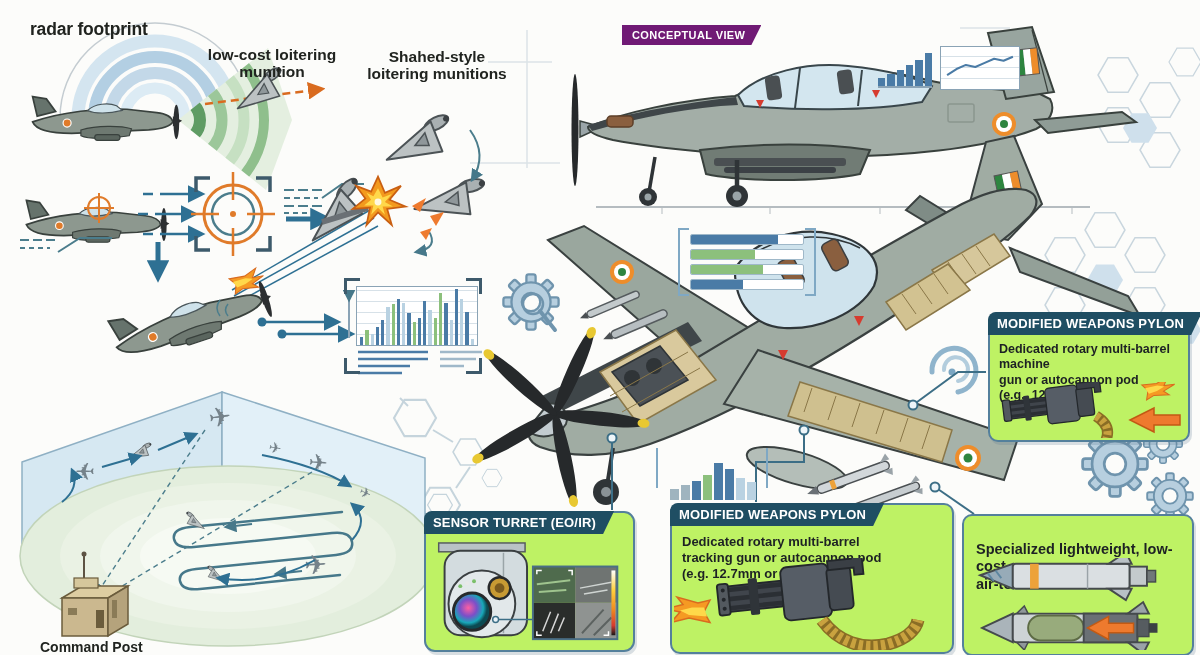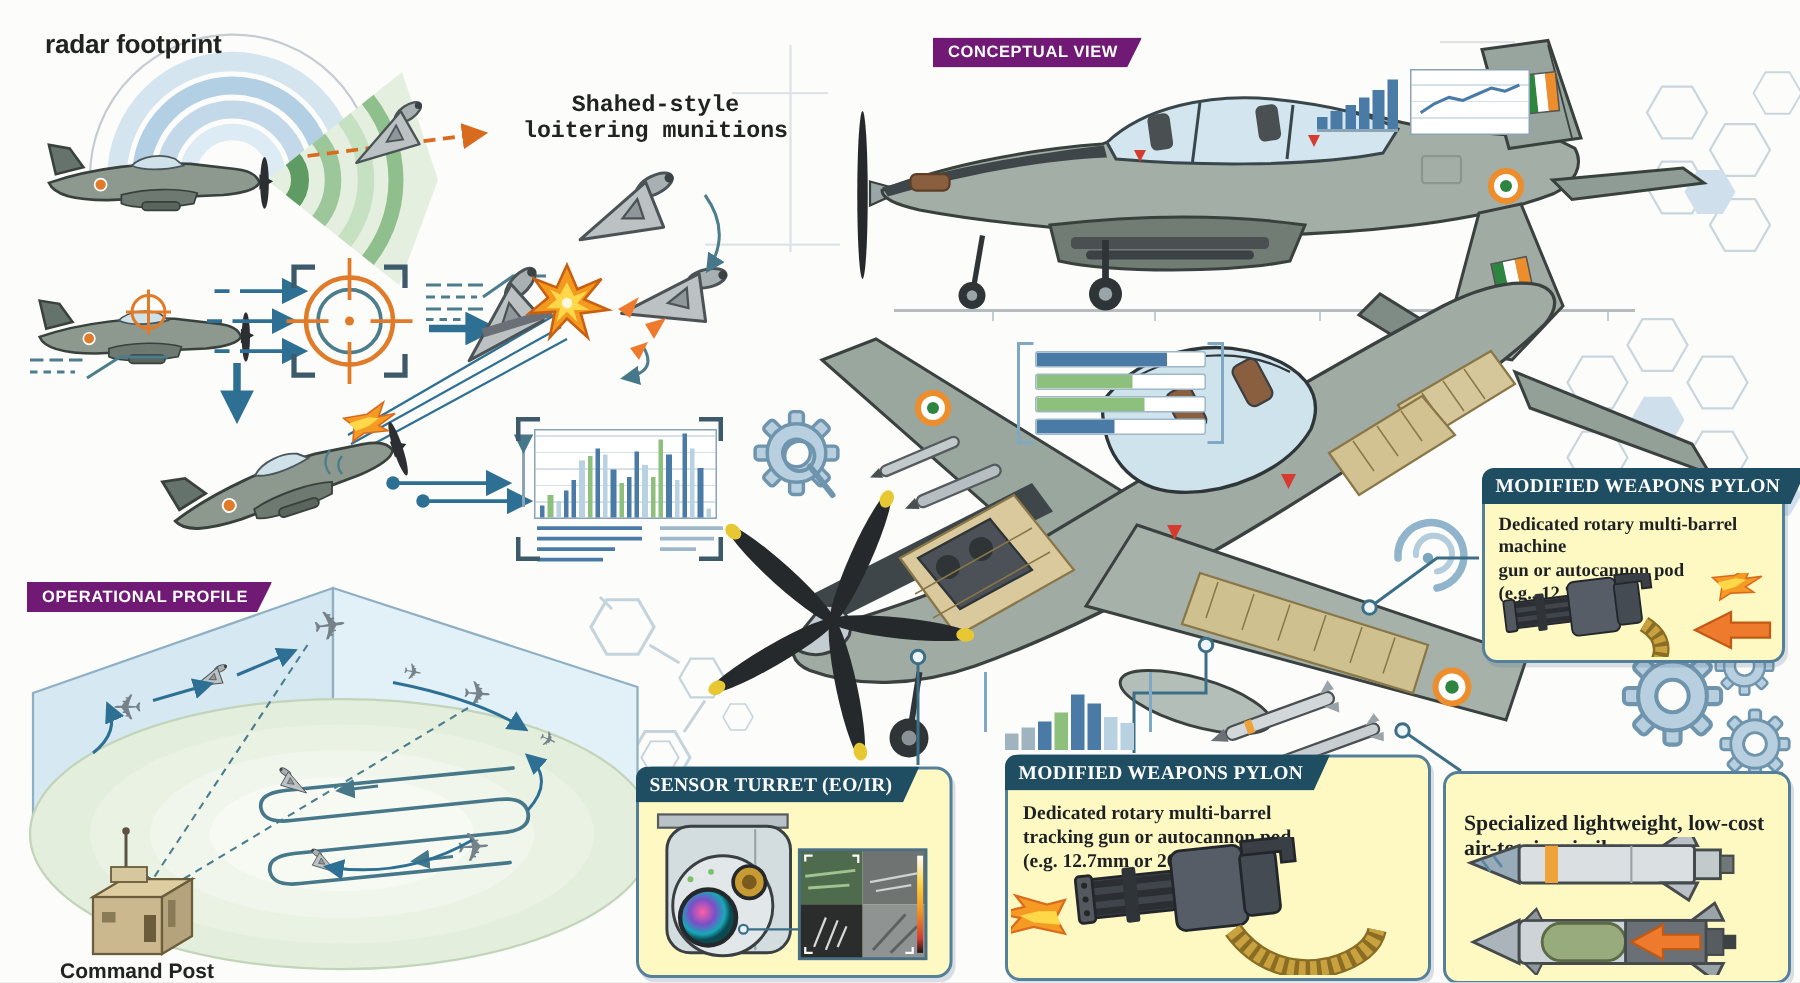--- a/index.html
+++ b/index.html
@@ -6,22 +6,22 @@
   #stage{position:relative;width:1200px;height:655px;background:#fcfcfa;overflow:hidden;
          font-family:"Liberation Sans",sans-serif;}
   svg{display:block;}
   #art{position:absolute;left:0;top:0;}
   .label{position:absolute;font-weight:bold;color:#20231f;line-height:1.1;white-space:pre-line;}
   .lab-lg{font-size:17.5px;letter-spacing:-.2px;}
   .lab-md{font-size:15.5px;text-align:center;}
   .banner{position:absolute;background:#701a75;color:#fff;font-weight:bold;font-size:11px;
           padding:4px 16px 4px 10px;letter-spacing:.4px;white-space:nowrap;
           clip-path:polygon(0 0,100% 0,calc(100% - 10px) 100%,0 100%);}
-  .callout{position:absolute;background:#fef9c3;border:2.5px solid #54809c;border-radius:10px;
-           box-shadow:2px 3px 0 rgba(90,120,140,.22);font-family:Liberation Serif, serif;}
+  .callout{position:absolute;background:#bef264;border:2.5px solid #54809c;border-radius:10px;
+           box-shadow:2px 3px 0 rgba(90,120,140,.22);}
   .callout .hdr{position:absolute;top:-2px;left:-2px;background:#1f4e63;color:#fff;font-weight:bold;
            font-size:13px;padding:4px 18px 4px 9px;letter-spacing:.2px;white-space:nowrap;
            clip-path:polygon(0 0,100% 0,calc(100% - 11px) 100%,0 100%);border-top-left-radius:8px;}
   .callout .body-text{position:absolute;font-weight:bold;font-size:13px;color:#1d2124;
            line-height:1.22;white-space:pre-line;}
   .callout .title-text{position:absolute;font-weight:bold;font-size:14.5px;color:#1d2124;
            line-height:1.2;white-space:pre-line;}
   
   .chart{position:absolute;display:flex;align-items:flex-end;gap:2px;}
   .chart .bar{flex:1 1 0;min-width:3px;}
@@ -527,25 +527,26 @@
   <g fill="#eef5f9">
     <circle cx="612" cy="438" r="4.5"></circle>
           <circle cx="804" cy="430" r="4.5"></circle>
     <circle cx="913" cy="405" r="4.5"></circle>
           <circle cx="935" cy="487" r="4.5"></circle>
   </g>
 </g>
 </svg>
 
 <div class="label lab-lg" style="left:30px;top:20px;">radar footprint</div>
-<div class="label lab-md" style="left:347px;top:62px;width:180px;font-family:Liberation Mono, monospace;">Shahed-style
+<div class="label lab-md" style="left:182px;top:46px;width:180px;">low-cost loitering
+munition</div>
+<div class="label lab-md" style="left:347px;top:48px;width:180px;">Shahed-style
 loitering munitions</div>
 <div class="label" style="left:40px;top:640px;font-size:14px;">Command Post</div>
 
-<div class="banner" style="left:18px;top:388px;">OPERATIONAL PROFILE</div>
 <div class="banner" style="left:622px;top:25px;">CONCEPTUAL VIEW</div>
 
 <div class="corners" style="left:344px;top:278px;width:138px;height:96px;">
   <div class="ck tl"></div>
       <div class="ck tr"></div>
       <div class="ck bl"></div>
       <div class="ck br"></div>
 </div>
 <div class="chart framed" style="left:356px;top:286px;width:114px;height:58px;">
       <div class="bar c-blue" style="height: 14%;"></div>

